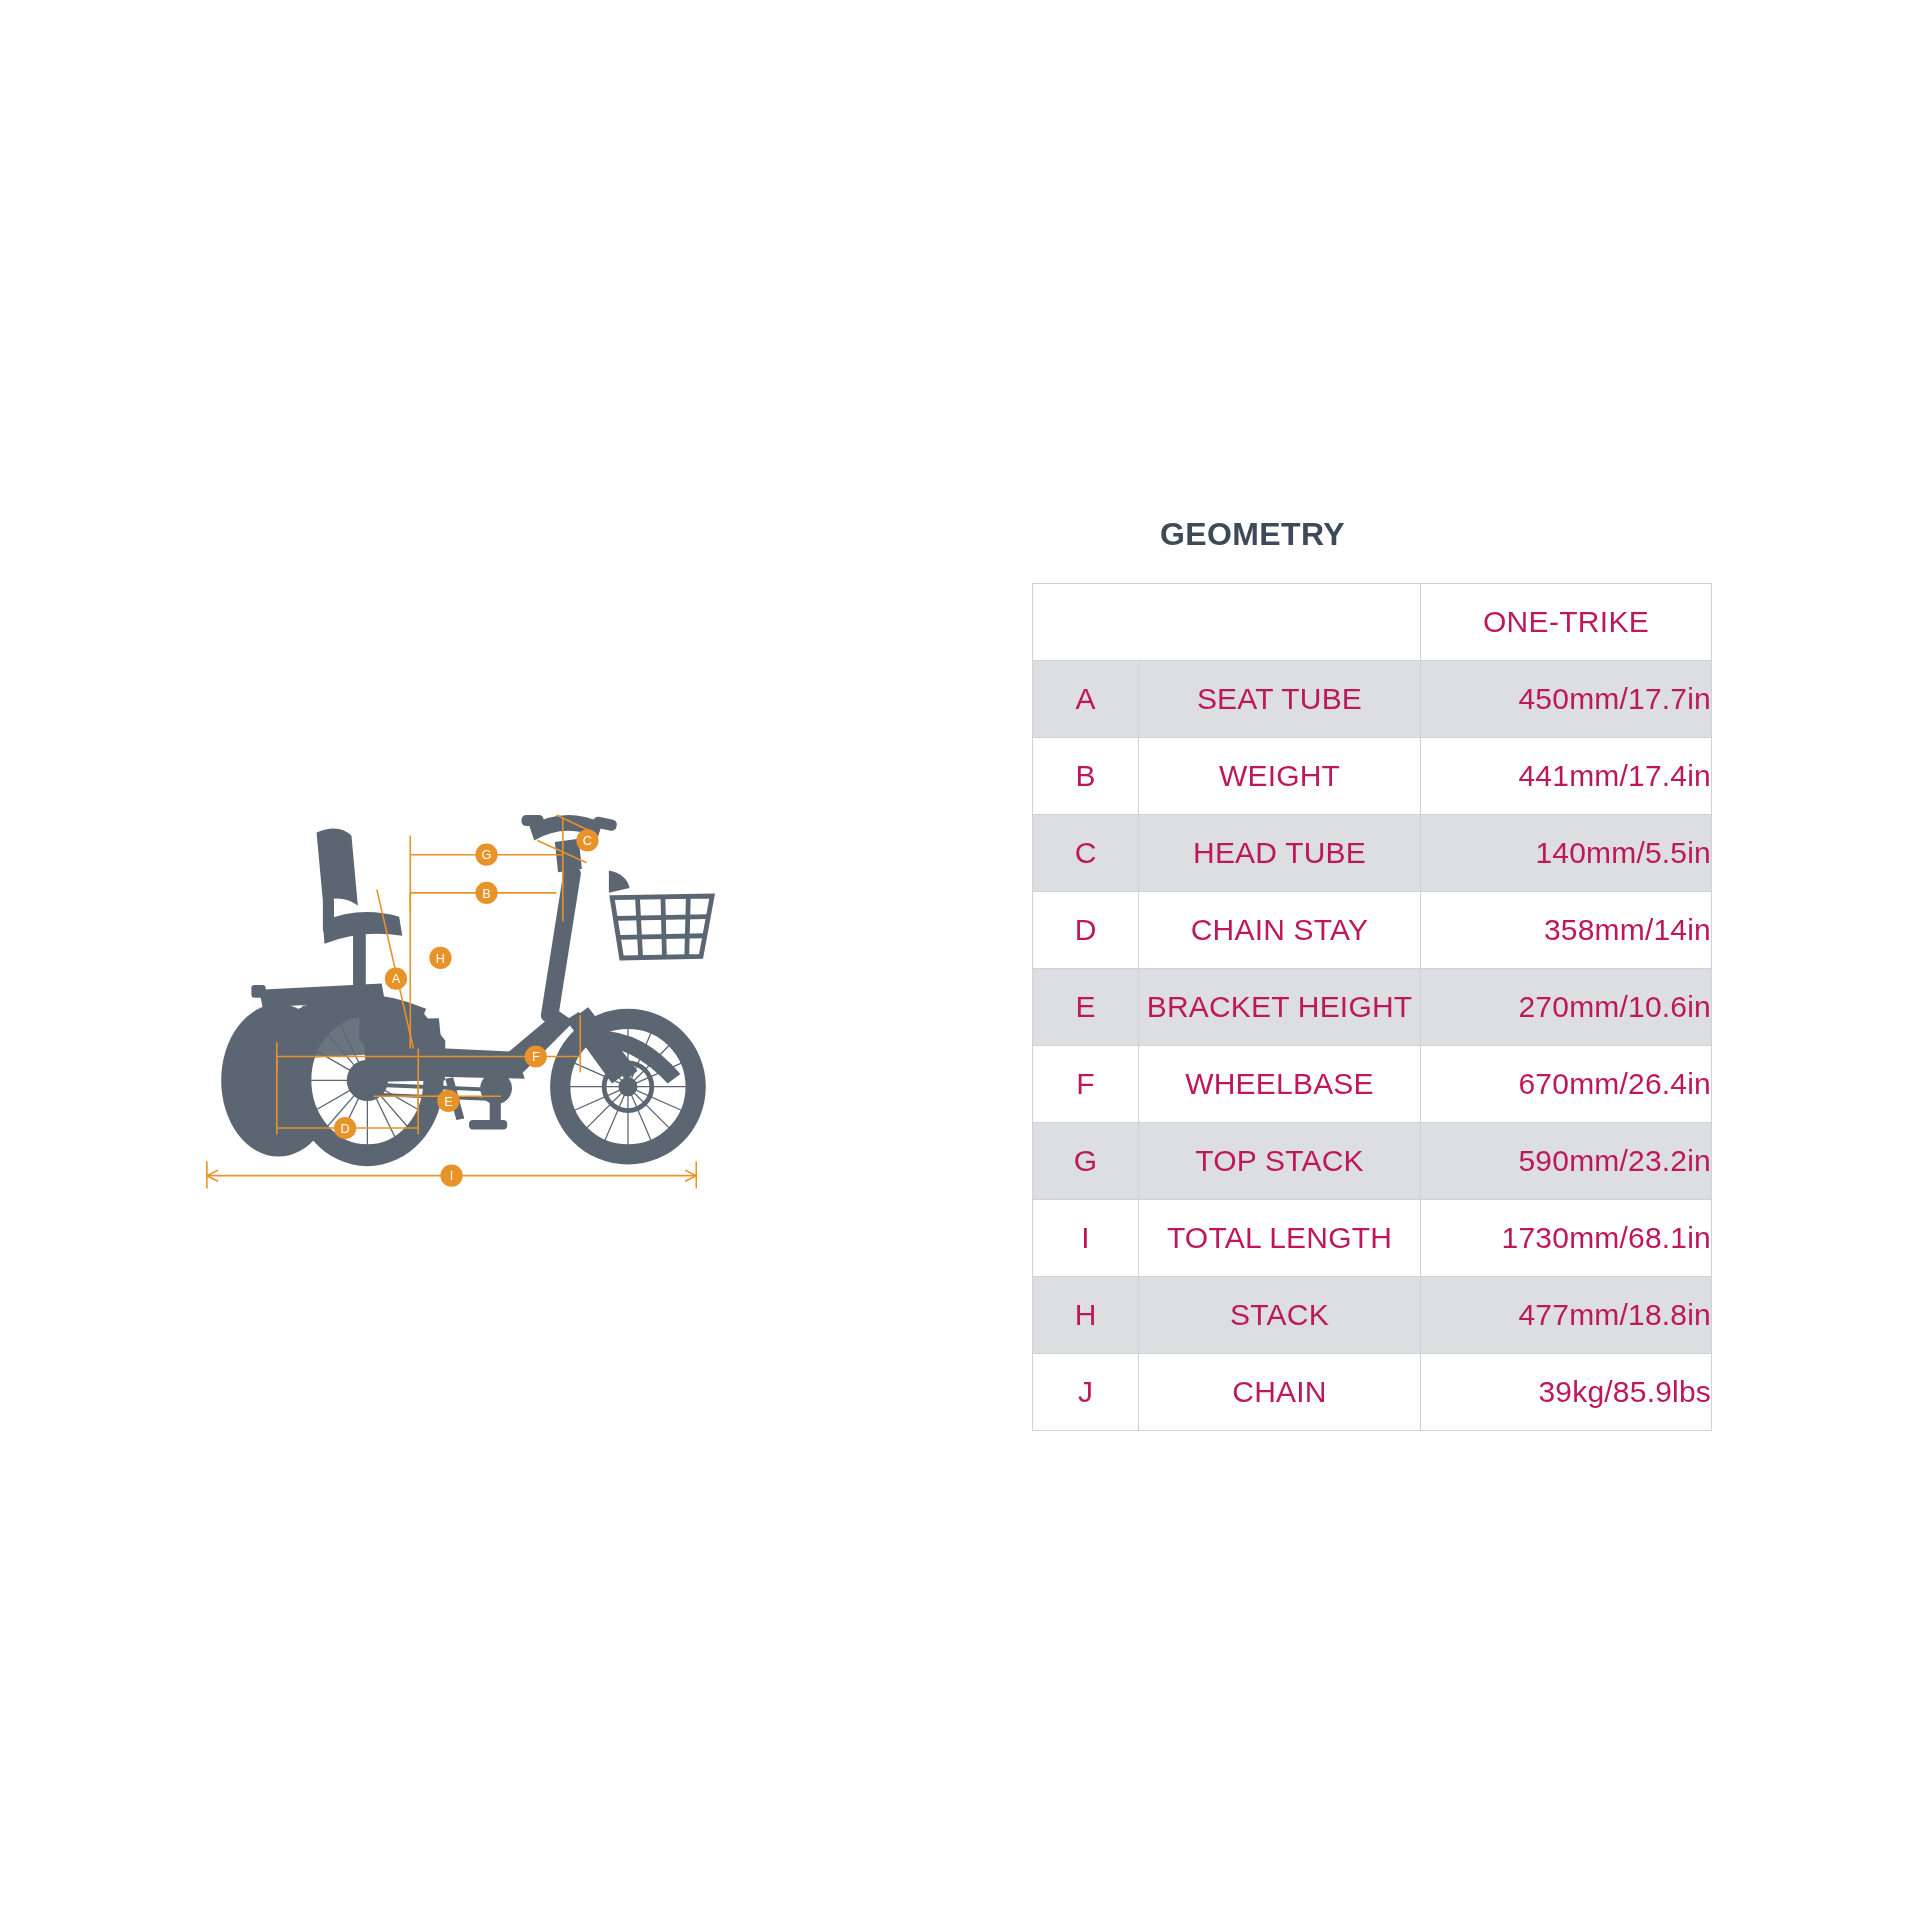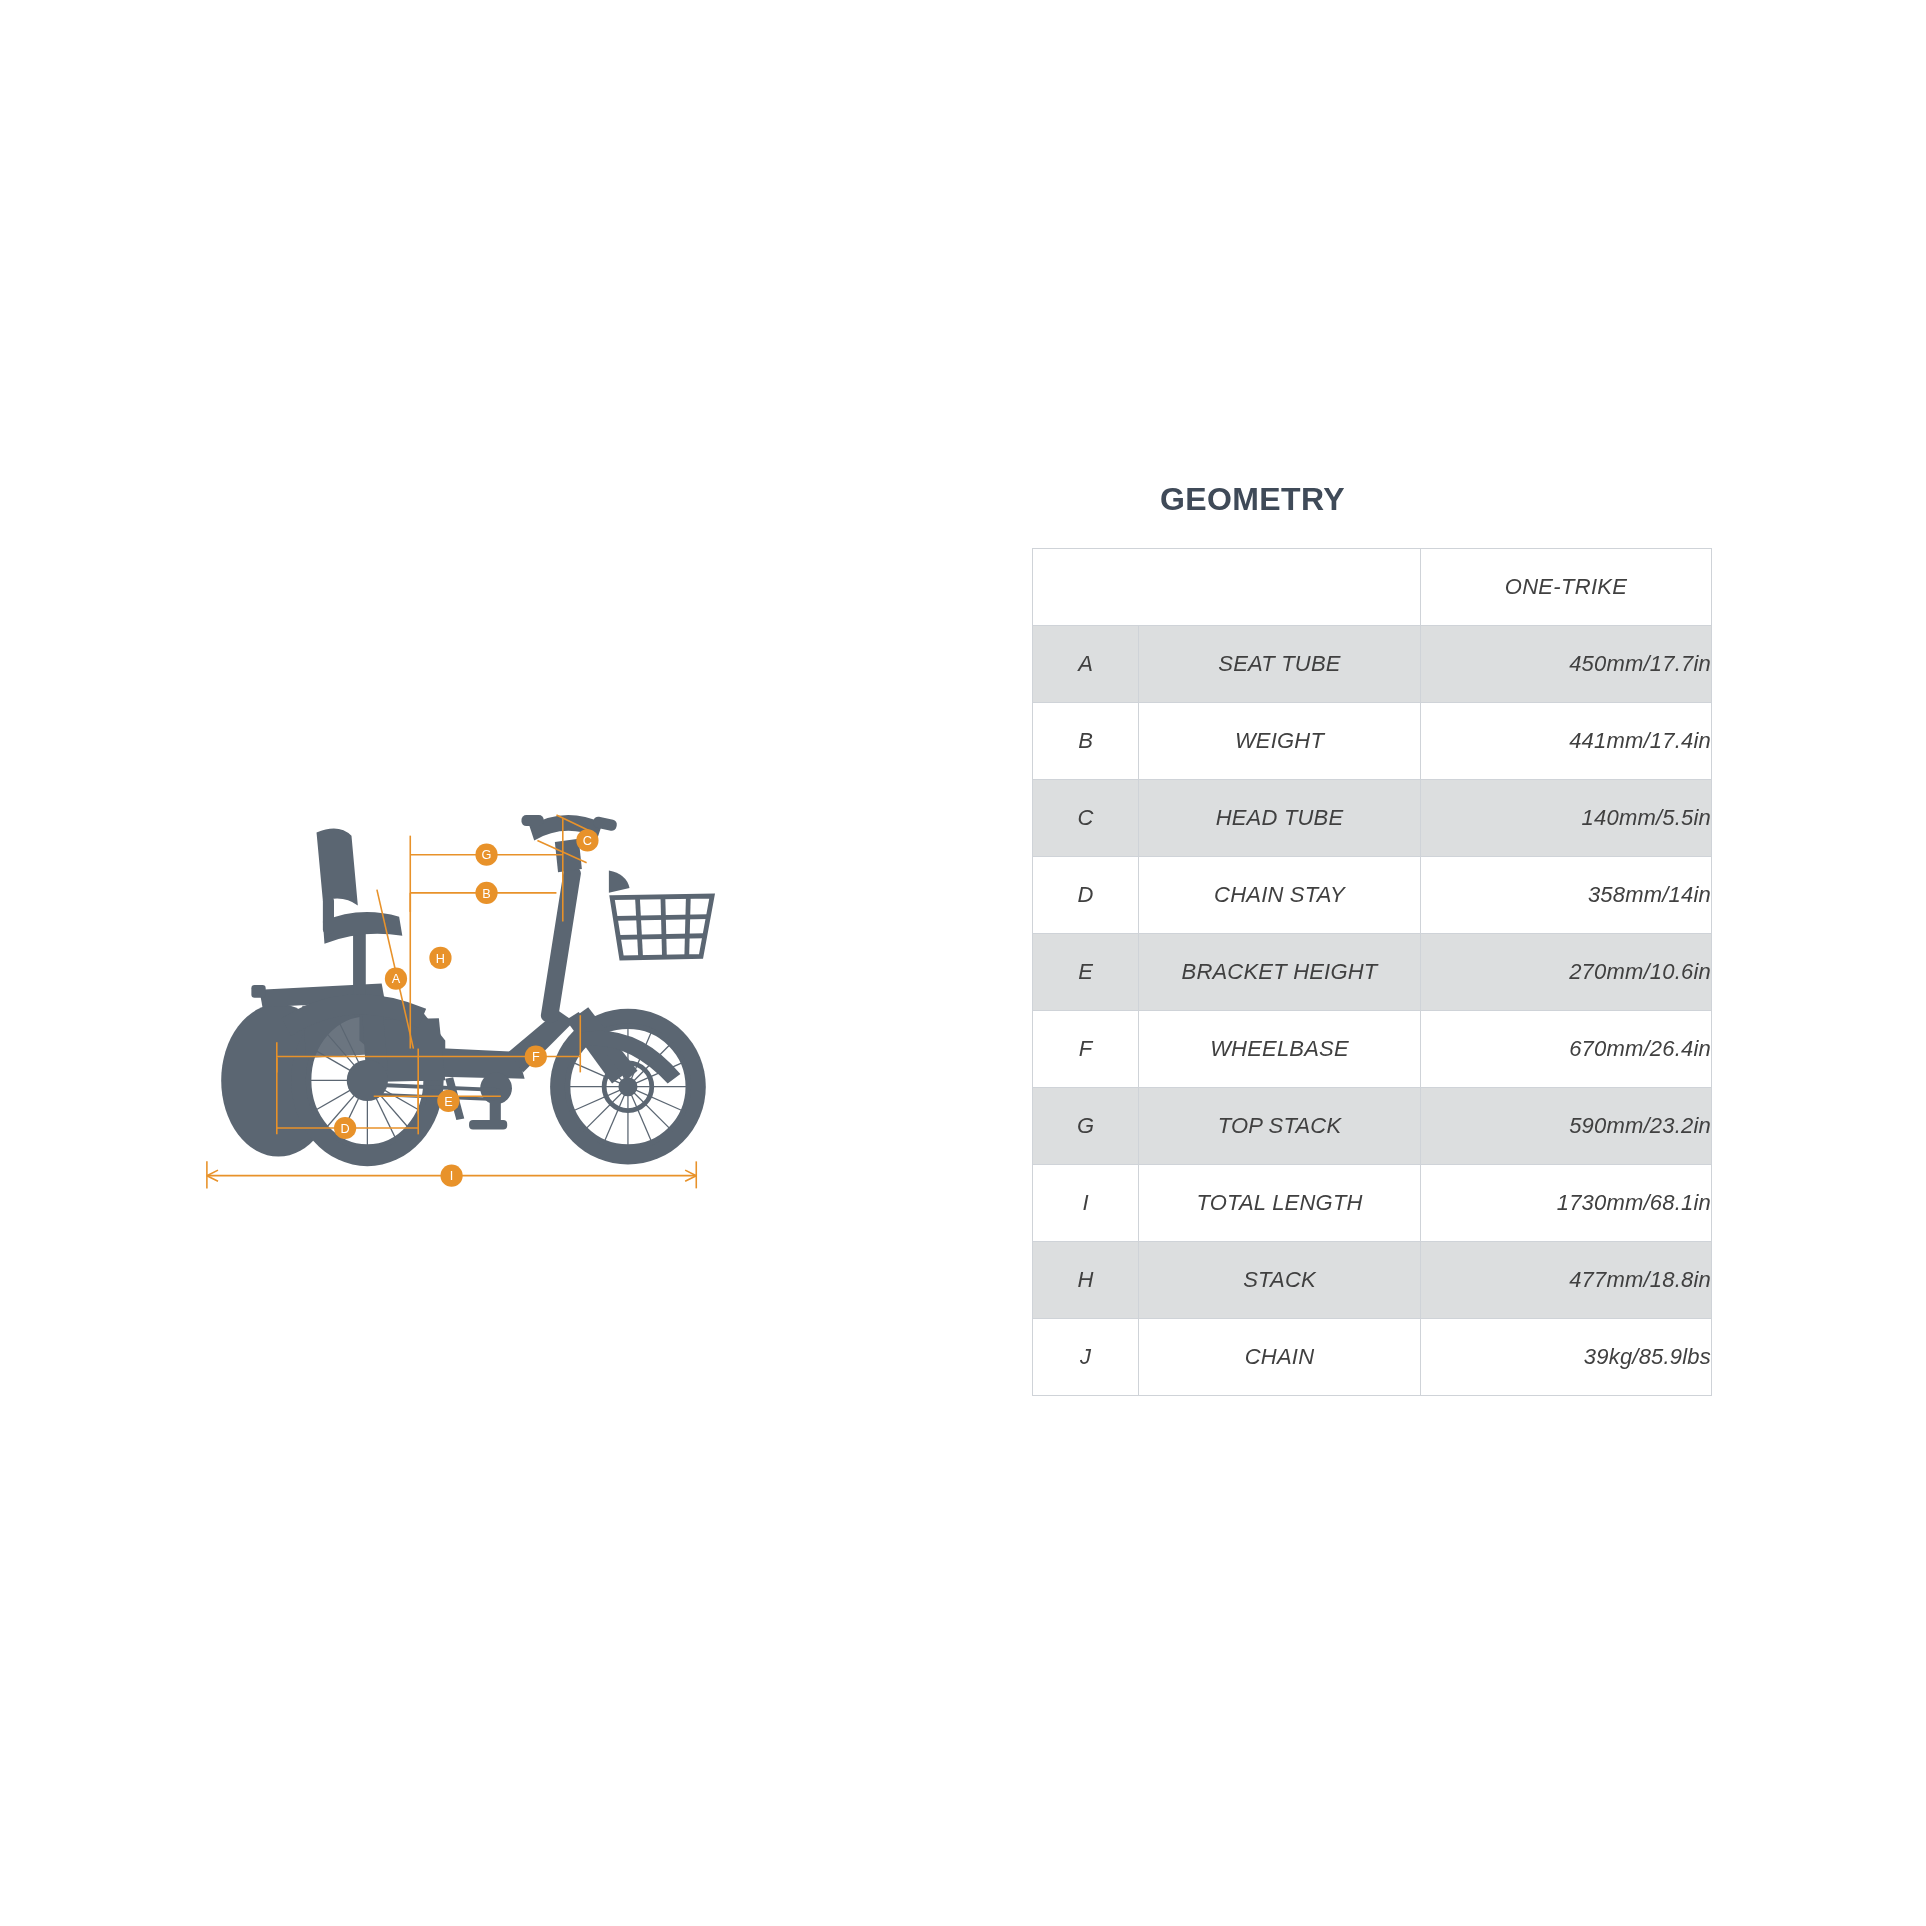--- a/index.html
+++ b/index.html
@@ -27,46 +27,45 @@
   #bike-svg {
     position: absolute;
     left: 0;
     top: 0;
   }
 
   
   #geometry-panel {
     position: absolute;
     left: 1032px;
-    top: 481px;
+    top: 516px;
     width: 683px;
   }
   #geometry-title {
     font-size: 32px;
     font-weight: bold;
     letter-spacing: 0.4px;
     color: #3f4a58;
     text-align: center;
     width: 441px;
     margin-left: 0px;
     margin-bottom: 30px;
   }
   table.geometry-table {
     border-collapse: collapse;
     width: 679px;
     table-layout: fixed;
   }
   table.geometry-table td, table.geometry-table th {
     border: 1.6px solid #cfd3d8;
     height: 76px;
-    font-size: 22px;
+    font-size: 30px;
     font-weight: normal;
-    color: #404040;
+    color: #be185d;
     padding: 0;
-    font-style: italic;
   }
   col.c-letter { width: 106px; }
   col.c-name   { width: 282px; }
   col.c-value  { width: 291px; }
 
   td.cell-letter {
     text-align: center;
     font-size: 24.6px;
   }
   td.cell-name {

